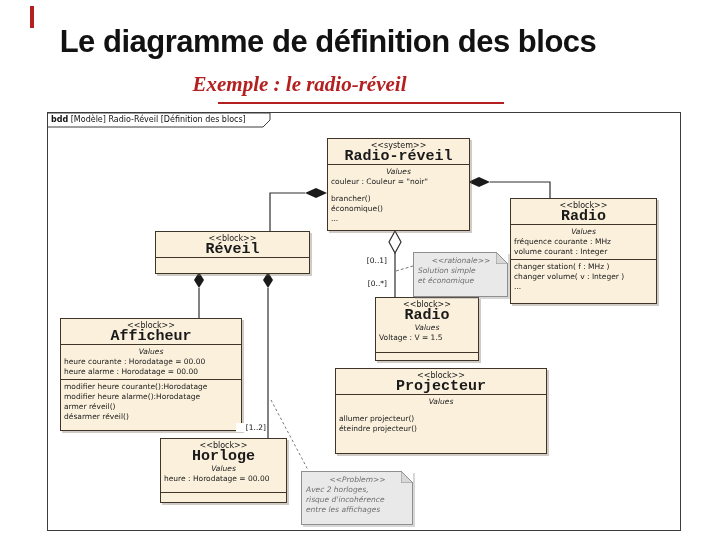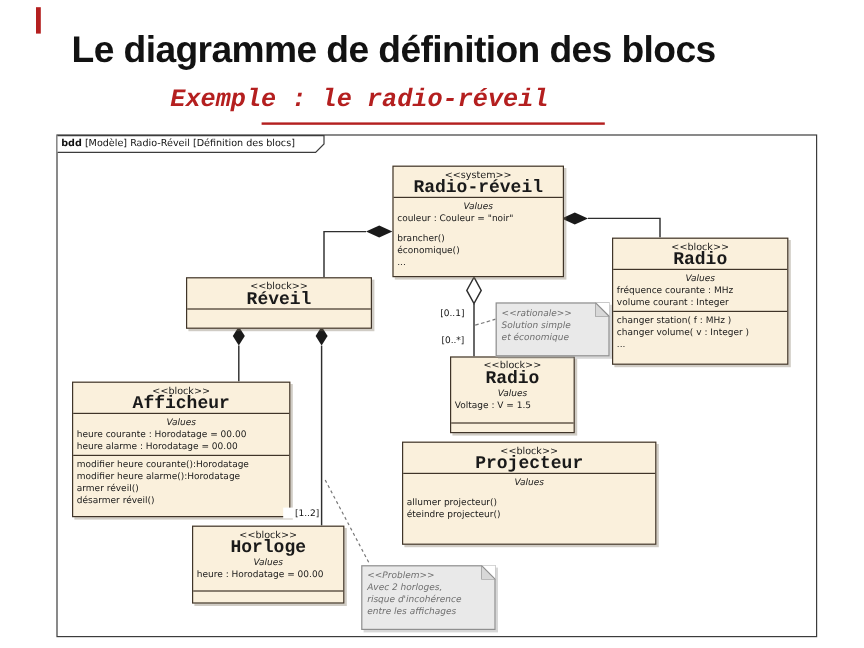--- a/index.html
+++ b/index.html
@@ -5,21 +5,21 @@
   html,body{margin:0;padding:0;}
   body{width:720px;height:540px;position:relative;background:#ffffff;overflow:hidden;
        font-family:"DejaVu Sans",sans-serif;color:#1a1a1a;}
 
   .corner-tick{position:absolute;left:30px;top:6px;width:4px;height:22px;background:#b41f1f;}
 
   .title{position:absolute;left:0;top:24px;width:656px;text-align:center;
          font-family:"Liberation Sans",sans-serif;font-weight:bold;font-size:31px;
          letter-spacing:-0.5px;color:#121212;}
   .subtitle{position:absolute;left:0;top:72px;width:599px;text-align:center;
-            font-family:Liberation Mono, monospace;font-weight:bold;font-style:italic;
+            font-family:Liberation Serif, serif;font-weight:bold;font-style:italic;
             font-size:21px;color:#b41f1f;}
   .subtitle-rule{position:absolute;left:218px;top:102px;width:286px;height:2px;background:#b41f1f;}
 
   .frame{position:absolute;left:47px;top:112px;width:632px;height:417px;
          border:1px solid #3c3c3c;background:#ffffff;}
   .frame-label{position:absolute;left:51px;top:114px;width:215px;height:12px;
                font-size:8px;line-height:12px;white-space:nowrap;color:#111;}
   .frame-label b{font-weight:bold;}
 
   .block{position:absolute;background:#faf0dc;border:1px solid #3f3428;
@@ -33,21 +33,21 @@
   .comp.sep{border-bottom:1px solid #3f3428;}
   .comp .vlabel{text-align:center;font-style:italic;}
   .comp .gap{height:7px;}
   .flex1{flex:1;}
   .bottom-comp{border-top:1px solid #3f3428;}
 
   .note{position:absolute;background:#e9e9e9;border:1px solid #8f8f8f;
         box-shadow:2px 2px 0 rgba(140,140,140,0.35);
         color:#6f6f6f;font-style:italic;font-size:7.5px;line-height:10px;
         padding:3px 3px 2px 4px;}
-  .note .nstereo{}
+  .note .nstereo{text-align:center;}
   .note .fold{position:absolute;top:-1px;right:-1px;}
 
   .mult{position:absolute;font-size:7.5px;line-height:9px;width:30px;text-align:right;
         color:#111;background:#ffffff;}
 
   svg.overlay{position:absolute;left:0;top:0;pointer-events:none;}
 </style>
 </head>
 <body>
 

